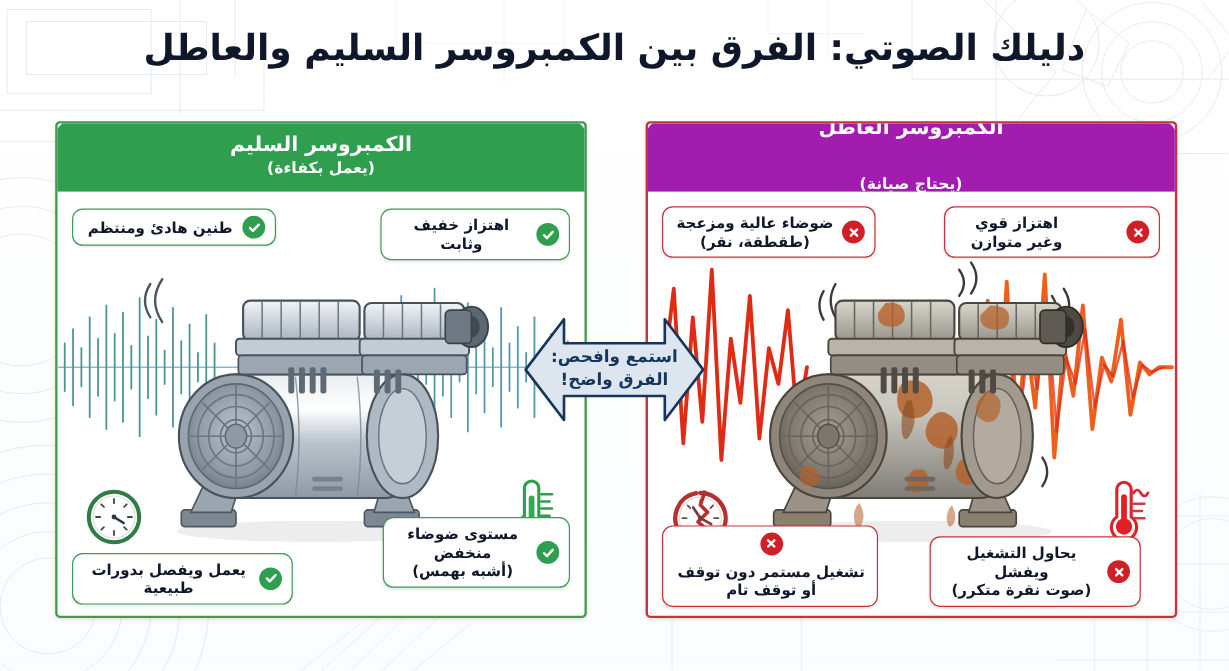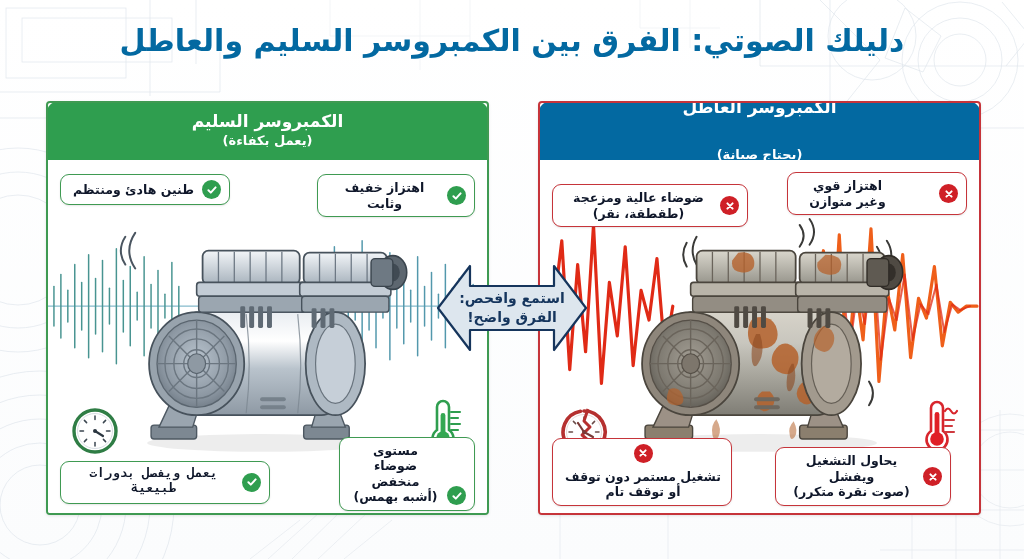--- a/index.html
+++ b/index.html
@@ -31,21 +31,21 @@
     position: absolute;
     top: 22px;
     left: 0;
     width: 1024px;
     text-align: center;
     z-index: 5;
   }
   .main-title {
     font-size: 30px;
     font-weight: bold;
-    color: #0369a1;
+    color: #0f172a;
     letter-spacing: 0px;
     line-height: 1.25;
     text-shadow: 0 1px 0 rgba(255,255,255,0.85);
   }
 
   
   .panel {
     position: absolute;
     top: 101px;
     width: 443px;
@@ -70,21 +70,21 @@
     height: 58px;
     display: flex;
     flex-direction: column;
     align-items: center;
     justify-content: center;
     color: #ffffff;
     border-radius: 10px 10px 0 0;
     margin: -1px -1px 0 -1px;
   }
   .panel.good .panel-header { background: #2f9e4f; }
-  .panel.bad  .panel-header { background: #0369a1; gap: 28px; }
+  .panel.bad  .panel-header { background: #a21caf; gap: 28px; }
 
   .panel-title {
     font-size: 17px;
     font-weight: bold;
     line-height: 1.15;
   }
   .panel-sub {
     font-size: 13px;
     font-weight: bold;
     line-height: 1.3;
@@ -134,26 +134,26 @@
     align-items: center;
     justify-content: center;
   }
   .badge.ok  { background: #2f9e4f; }
   .badge.no  { background: #cf2027; }
   .badge svg { display: block; }
 
   
   .p-g-tr { top: 14px; right: 12px;  width: 158px; }
   .p-g-tl { top: 14px; left: 12px;   width: 170px; }
-  .p-g-br { bottom: 3px; right: 12px; width: 136px; align-items: flex-end; }
-  .p-g-bl { bottom: 10px; left: 12px;  width: 210px; font-family: Liberation Mono, monospace; }
+  .p-g-br { bottom: 24px; right: 12px; width: 156px; }
+  .p-g-bl { bottom: 10px; left: 12px;  width: 184px; }
 
   
   .p-b-tr { top: 12px; right: 12px;  width: 180px; gap: 42px; }
-  .p-b-tl { top: 12px; left: 12px;   width: 196px; margin-top: 12px; }
+  .p-b-tl { top: 12px; left: 12px;   width: 178px; }
   .p-b-br { bottom: 8px; right: 28px; width: 176px; }
   .p-b-bl { bottom: 8px; left: 12px;  width: 180px; flex-direction: column; }
 
   
   .mini-icon {
     position: absolute;
     z-index: 7;
   }
   .ic-thermo-good { bottom: 58px; right: 22px; }
   .ic-clock-good  { bottom: 54px; left: 22px; }

